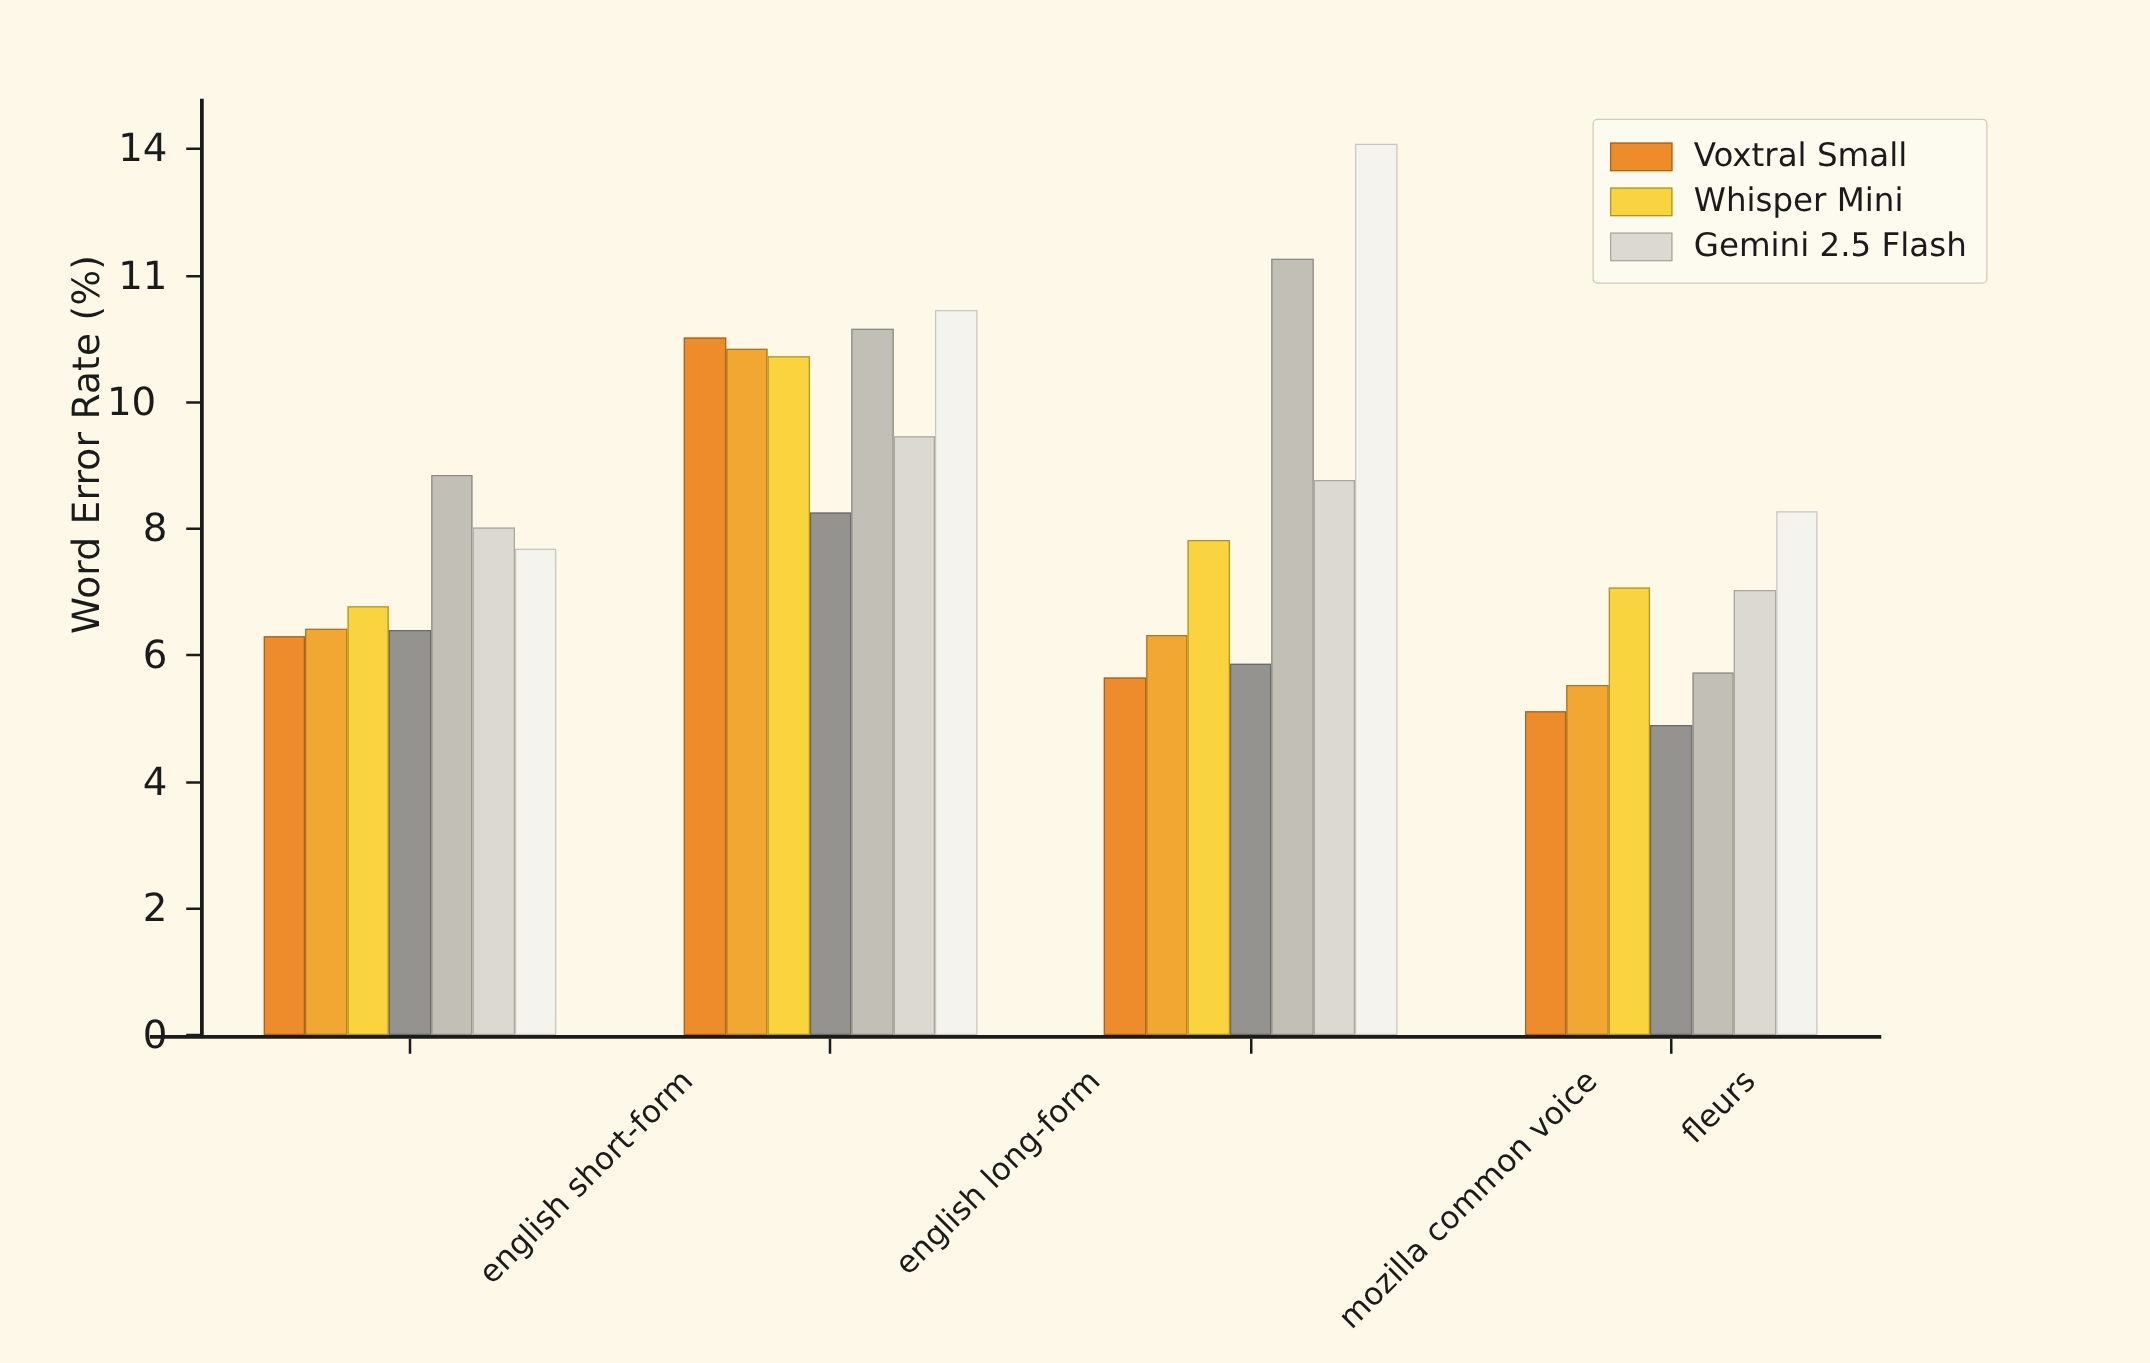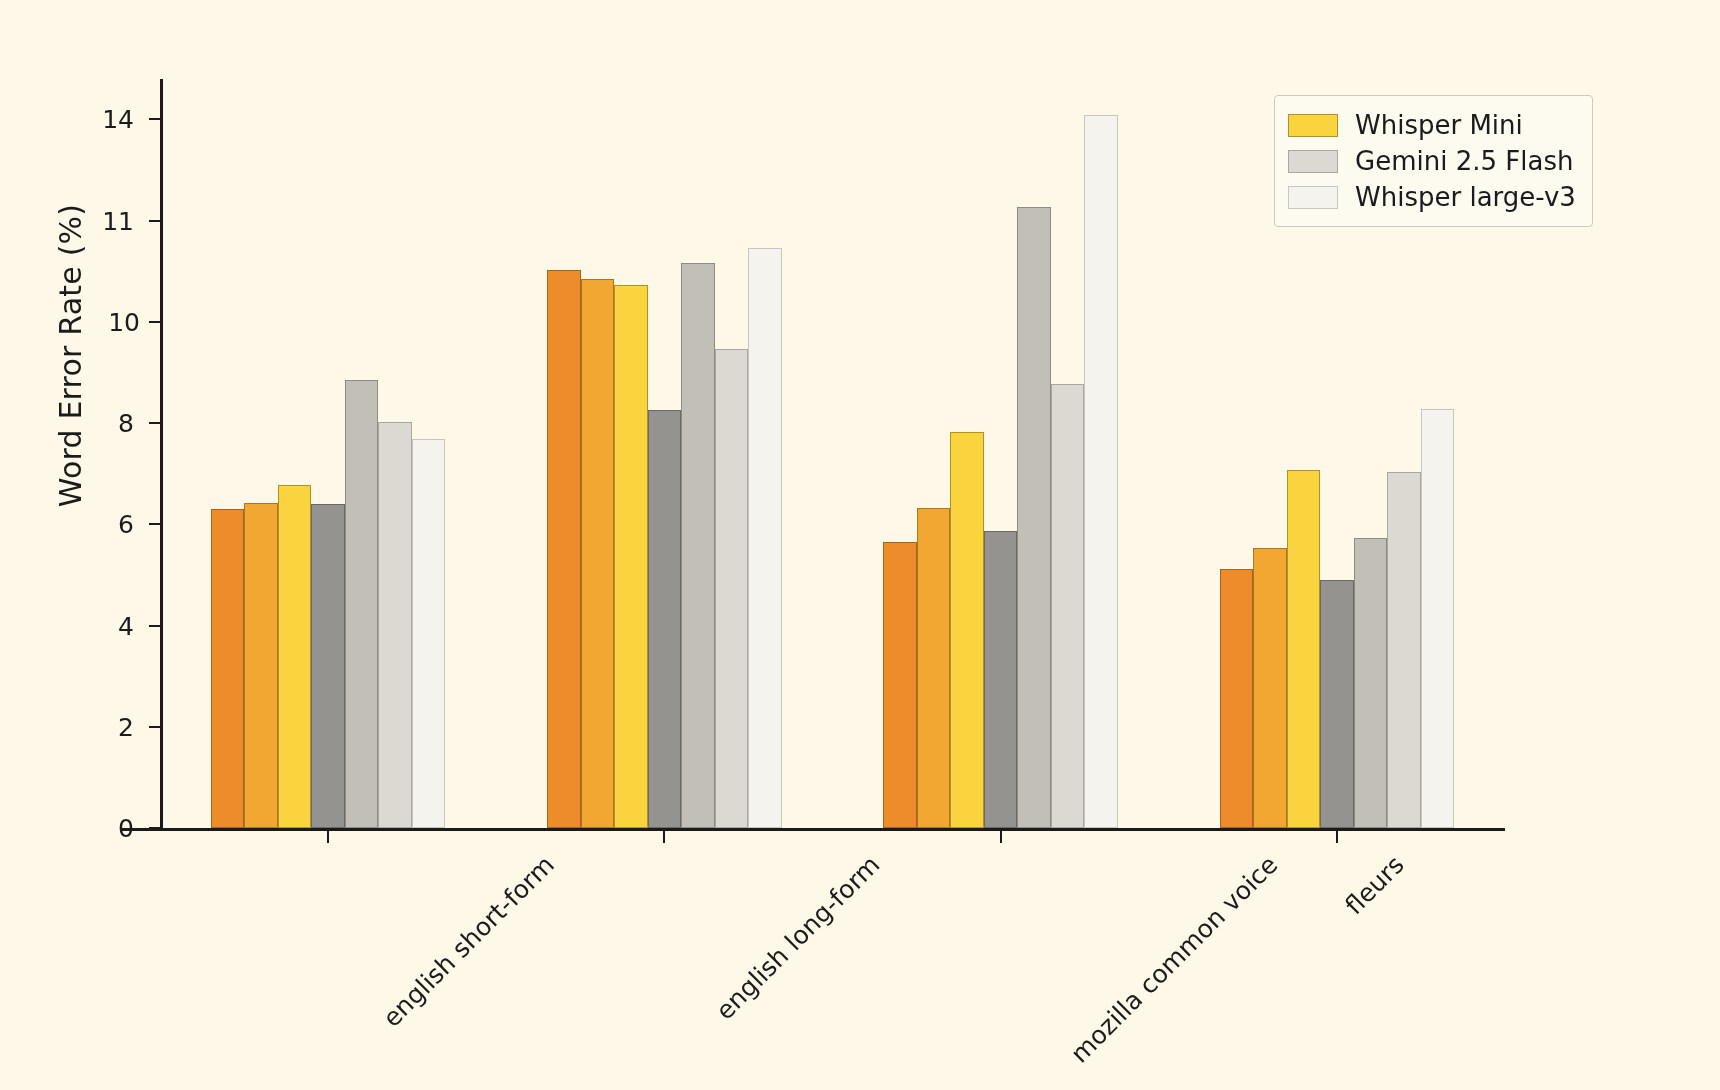--- a/index.html
+++ b/index.html
@@ -20,21 +20,21 @@
     text-align:center;
     font-size:30px;
     color:#1b1b1b;
     letter-spacing:0.2px;
     white-space:nowrap;
   }
   .ytick-label{
     position:absolute;
     right:0;
     text-align:right;
-    font-size:25px;
+    font-size:31px;
     color:#1b1b1b;
     transform:translateY(-50%);
     width:70px;
   }
   .ytick-mark{position:absolute;height:2px;width:11px;background:#1b1b1b;}
   .xtick-mark{position:absolute;width:2px;height:12px;background:#1b1b1b;}
   .xtick-label{
     position:absolute;
     font-size:25px;
     color:#1b1b1b;
@@ -72,21 +72,21 @@
     <div class="ytick-label" style="left: 64px; top: 828px;">0</div>
     <div class="ytick-mark" style="left: 149px; top: 725.784px;"></div>
     <div class="ytick-label" style="left: 64px; top: 726.784px;">2</div>
     <div class="ytick-mark" style="left: 149px; top: 624.568px;"></div>
     <div class="ytick-label" style="left: 64px; top: 625.568px;">4</div>
     <div class="ytick-mark" style="left: 149px; top: 523.351px;"></div>
     <div class="ytick-label" style="left: 64px; top: 524.351px;">6</div>
     <div class="ytick-mark" style="left: 149px; top: 422.135px;"></div>
     <div class="ytick-label" style="left: 64px; top: 423.135px;">8</div>
     <div class="ytick-mark" style="left: 149px; top: 320.919px;"></div>
-    <div class="ytick-label" style="left: 70px; top: 321.919px;">10</div>
+    <div class="ytick-label" style="left: 55px; top: 321.919px;">10</div>
     <div class="ytick-mark" style="left: 149px; top: 219.703px;"></div>
     <div class="ytick-label" style="left: 64px; top: 220.703px;">11</div>
     <div class="ytick-mark" style="left: 149px; top: 118.486px;"></div>
     <div class="ytick-label" style="left: 64px; top: 119.486px;">14</div>
     <div id="ylabel">Word Error Rate (%)</div>
     <div class="bar" title="Voxtral Small — english short-form: 6.3" style="left: 210.875px; top: 509.169px; width: 33.5px; height: 318.831px; background: rgb(238, 139, 43); border-color: rgb(168, 99, 29);"></div>
     <div class="bar" title="Voxtral Mini Transcribe — english short-form: 6.43" style="left: 244.375px; top: 502.59px; width: 33.5px; height: 325.41px; background: rgb(241, 167, 49); border-color: rgb(173, 118, 32);"></div>
     <div class="bar" title="Voxtral Mini — english short-form: 6.77" style="left: 277.875px; top: 485.383px; width: 33.5px; height: 342.617px; background: rgb(249, 212, 62); border-color: rgb(176, 147, 37);"></div>
     <div class="bar" title="Scribe — english short-form: 6.41" style="left: 311.375px; top: 503.602px; width: 33.5px; height: 324.398px; background: rgb(148, 147, 144); border-color: rgb(106, 106, 104);"></div>
     <div class="bar" title="GPT-4o mini Transcribe — english short-form: 8.85" style="left: 344.875px; top: 380.118px; width: 33.5px; height: 447.882px; background: rgb(194, 191, 182); border-color: rgb(142, 139, 132);"></div>
@@ -116,25 +116,25 @@
     <div class="bar" title="Voxtral Mini Transcribe — fleurs: 5.54" style="left: 1253.12px; top: 547.631px; width: 33.5px; height: 280.369px; background: rgb(241, 167, 49); border-color: rgb(173, 118, 32);"></div>
     <div class="bar" title="Voxtral Mini — fleurs: 7.08" style="left: 1286.62px; top: 469.695px; width: 33.5px; height: 358.305px; background: rgb(249, 212, 62); border-color: rgb(176, 147, 37);"></div>
     <div class="bar" title="Scribe — fleurs: 4.91" style="left: 1320.12px; top: 579.514px; width: 33.5px; height: 248.486px; background: rgb(148, 147, 144); border-color: rgb(106, 106, 104);"></div>
     <div class="bar" title="GPT-4o mini Transcribe — fleurs: 5.74" style="left: 1353.62px; top: 537.509px; width: 33.5px; height: 290.491px; background: rgb(194, 191, 182); border-color: rgb(142, 139, 132);"></div>
     <div class="bar" title="Gemini 2.5 Flash — fleurs: 7.04" style="left: 1387.12px; top: 471.719px; width: 33.5px; height: 356.281px; background: rgb(219, 217, 209); border-color: rgb(169, 167, 159);"></div>
     <div class="bar" title="Whisper large-v3 — fleurs: 8.27" style="left: 1420.62px; top: 409.471px; width: 33.5px; height: 418.529px; background: rgb(245, 243, 237); border-color: rgb(200, 198, 191);"></div>
     <div class="xtick-mark" style="left: 1335.88px; top: 831px;"></div>
     <div class="xtick-label" style="left: 1318.88px; top: 850px;">fleurs</div>
     <div id="legend" style="left: 1274px; top: 95px;">
       <div class="legend-row">
+        <div class="legend-swatch" style="background: rgb(238, 139, 43); border: 1.6px solid rgb(168, 99, 29);"></div>
+        <div class="legend-text">Voxtral Small</div>
+      </div>
+      <div class="legend-row">
         <div class="legend-swatch" style="background: rgb(249, 212, 62); border: 1.6px solid rgb(176, 147, 37);"></div>
         <div class="legend-text">Whisper Mini</div>
       </div>
       <div class="legend-row">
         <div class="legend-swatch" style="background: rgb(219, 217, 209); border: 1.6px solid rgb(169, 167, 159);"></div>
         <div class="legend-text">Gemini 2.5 Flash</div>
       </div>
-      <div class="legend-row">
-        <div class="legend-swatch" style="background: rgb(245, 243, 237); border: 1.6px solid rgb(200, 198, 191);"></div>
-        <div class="legend-text">Whisper large-v3</div>
-      </div>
     </div>
   </div>
 
 </body></html>

